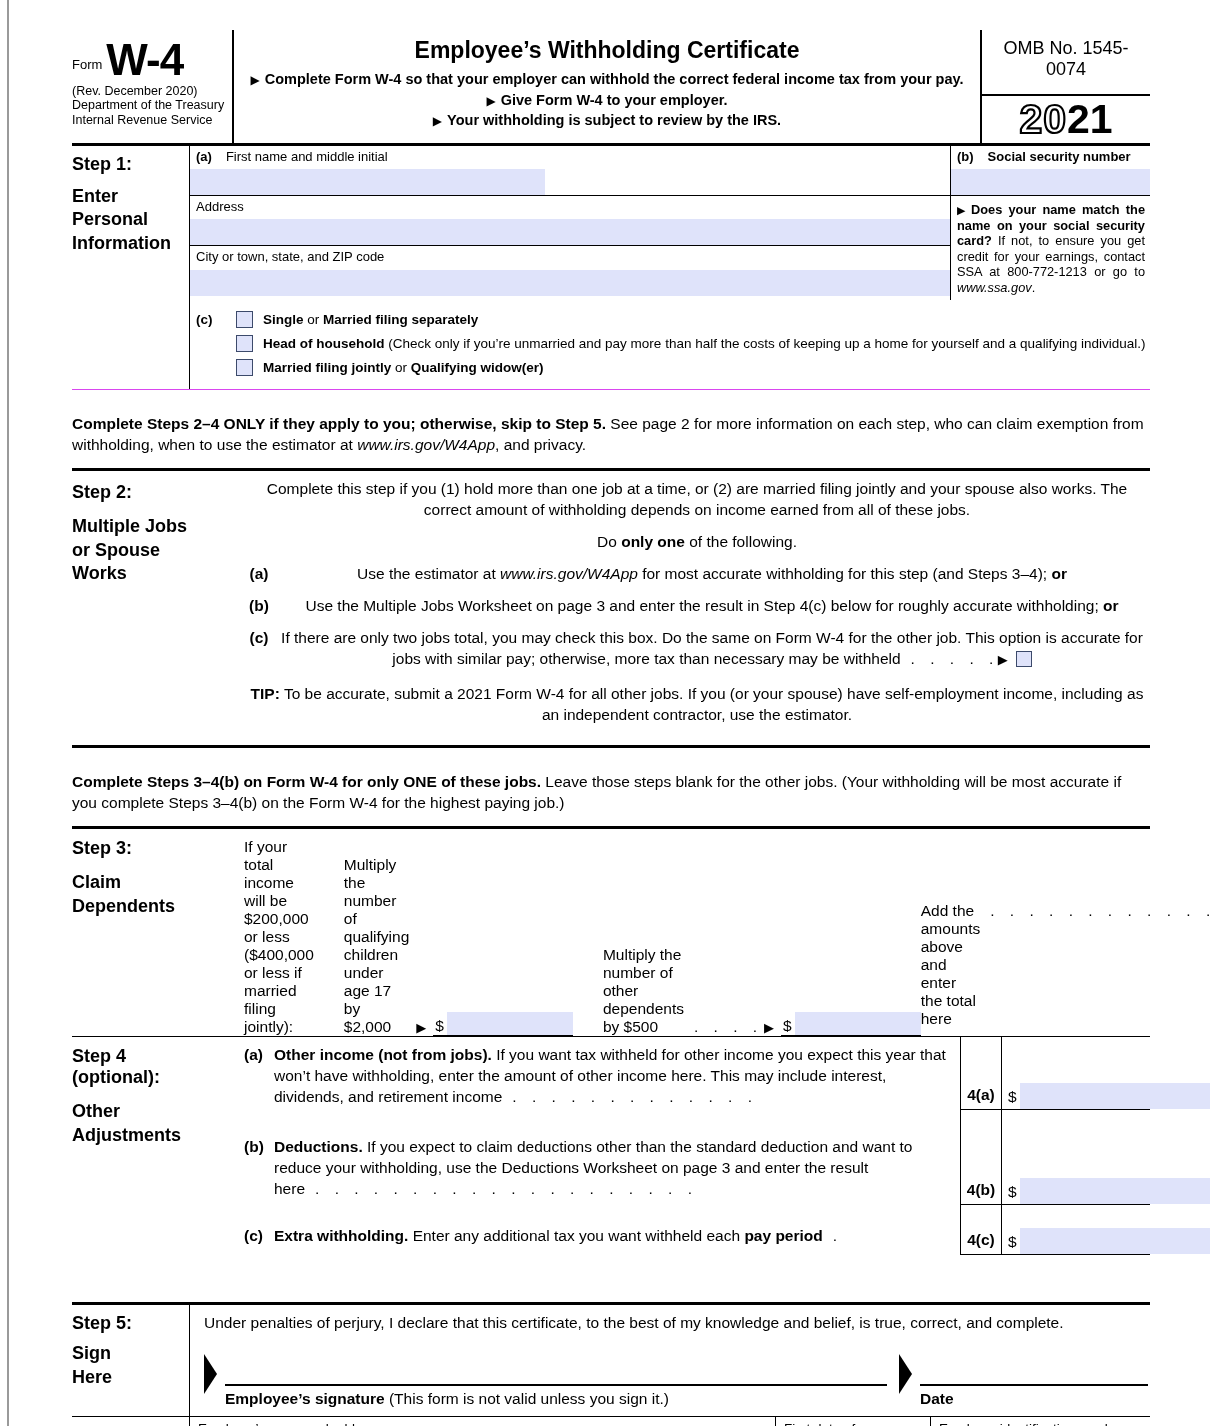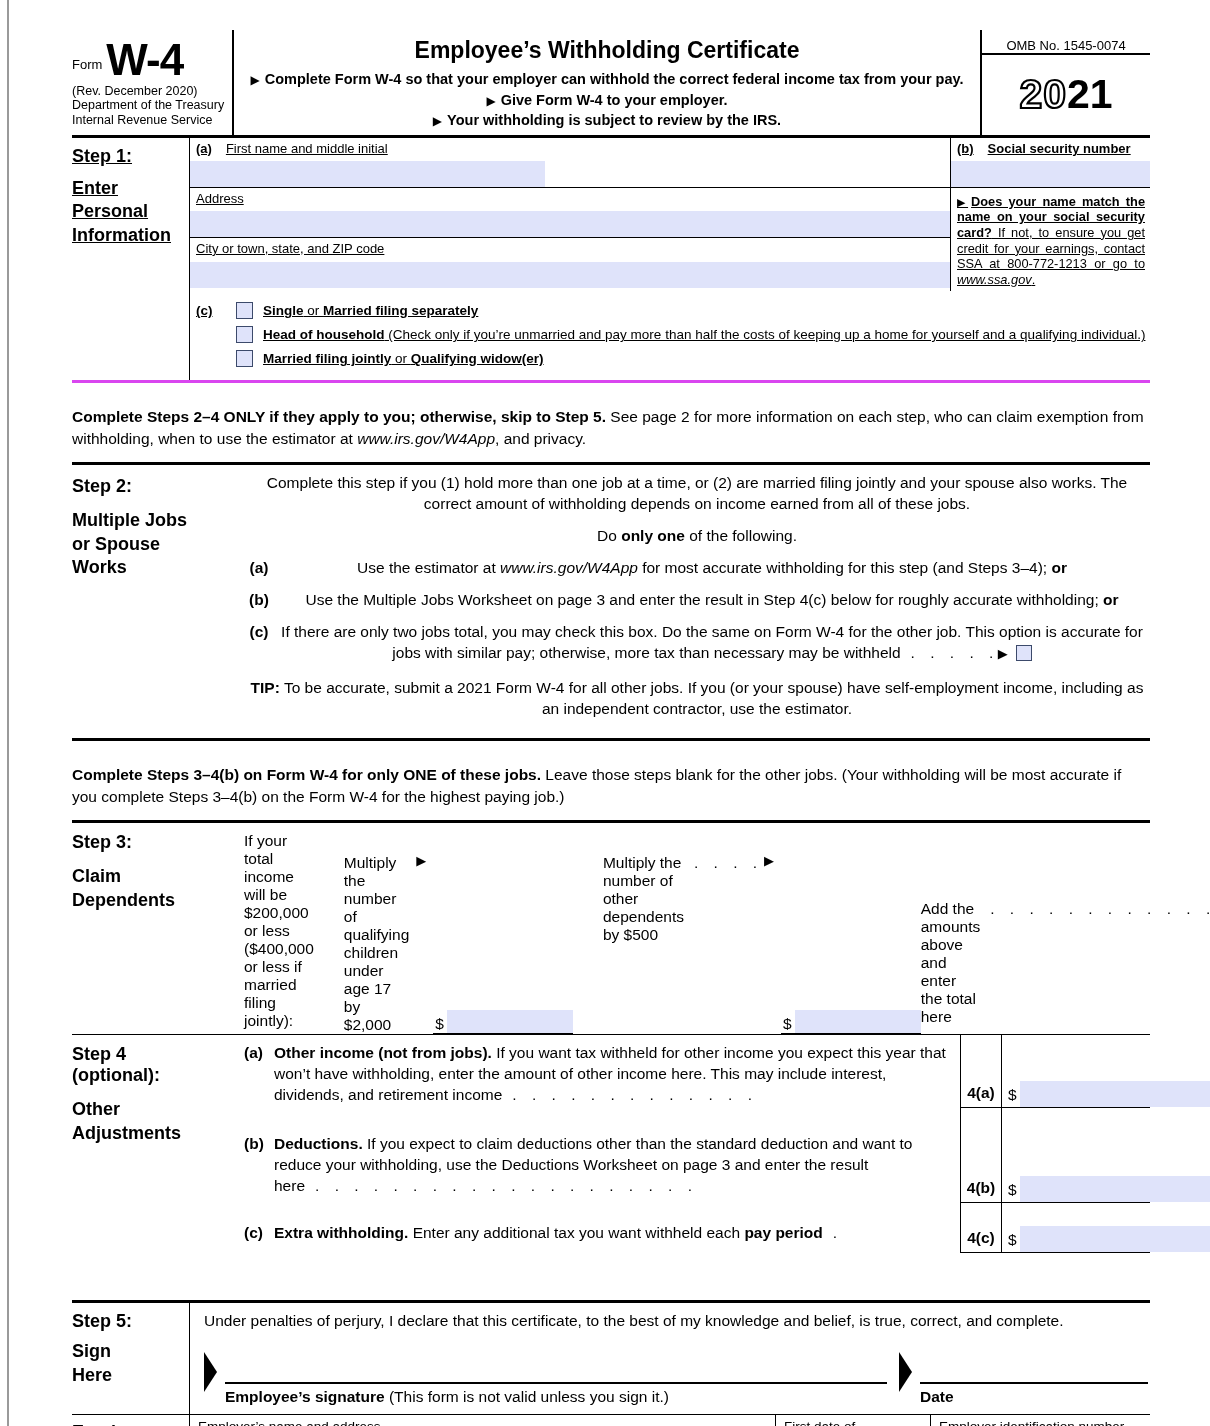--- a/index.html
+++ b/index.html
@@ -26,26 +26,26 @@
   .h-form-line { display:flex; align-items:flex-end; }
   .h-form-small { font-size:13px; margin:8px 4px 5px 0; }
   .h-form-big { font-size:44px; font-weight:bold; line-height:0.8; letter-spacing:-1px; }
   .h-rev { font-size:12.5px; margin-top:7px; }
   .h-agency { font-size:12.5px; line-height:1.2; }
   .h-center { flex:1; border-left:2px solid #000; border-right:2px solid #000; text-align:center; padding:5px 8px 4px; }
   .h-title { font-size:23px; font-weight:bold; margin:2px 0 5px; }
   .h-sub { font-size:14.5px; font-weight:bold; line-height:1.42; }
   .h-sub .arrow { font-size:12px; margin-right:5px; }
   .h-right { width:168px; display:flex; flex-direction:column; }
-  .h-omb { font-size:13px; text-align:center; padding:8px 2px 0; border-bottom:2px solid #000; }
+  .h-omb { font-size:18px; text-align:center; padding:8px 2px 14px; border-bottom:2px solid #000; }
   .h-year { flex:1; display:flex; align-items:center; justify-content:center; font-size:41px; font-weight:bold; }
   .year-outline { color:#fff; -webkit-text-stroke:2.2px #000; letter-spacing:1px; }
 
   
-  .step1 { display:flex; border-bottom:3px solid #d946ef; min-height:227px;text-decoration:underline; }
+  .step1 { display:flex; border-bottom:1px solid #d946ef; min-height:227px; }
   .s1-label { width:118px; border-right:1.5px solid #000; padding-top:8px; }
   .step-title { font-size:18px; font-weight:bold; }
   .step-sub { font-size:18px; font-weight:bold; margin-top:10px; width:106px; line-height:1.3; }
   .s1-main { flex:1; display:flex; flex-direction:column; }
   .s1-top { display:flex; }
   .s1-fields { flex:1; }
   .f-row { display:flex; height:50px; border-bottom:1.5px solid #000; }
   .f-row:last-child { border-bottom:none; }
   .f-cell { display:flex; flex-direction:column; flex:1; }
   .cell-first { width:355px; flex:none; }
@@ -73,21 +73,21 @@
   .s2-body > div { margin-bottom:11px; }
   .li { display:flex; }
   .li-tag { width:30px; font-weight:bold; flex:none; }
   .li-text { flex:1; }
   .inline-cb { display:inline-block; width:16px; height:16px; background:#dfe3fa; border:1.5px solid #3c4a6b; vertical-align:-3px; margin-left:8px; cursor:pointer; }
   .tip { margin-top:14px; }
 
   
   .step3 { display:flex; border-bottom:1.5px solid #000; min-height:165px; }
   .s3-content { flex:1; padding:9px 6px 0 0; display:flex; flex-direction:row; font-size:15.5px; }
-  .mult { margin:22px 0 0 30px; display:flex; }
+  .mult { margin:0 0 0 30px; display:flex; align-items:flex-end; }
   .mult .arrow { margin:0 7px 2px 7px; }
   .amt-underline { display:flex; align-items:flex-end; border-bottom:1.5px solid #000; padding:0 0 0 2px; }
   .amt-underline .input { width:126px; height:23px; margin-left:3px; }
   .total-line { margin-top:auto; display:flex; padding-bottom:8px; }
   .r-zone { width:190px; display:flex; flex:none; }
   .r-num { width:42px; border-left:1.5px solid #000; border-right:1.5px solid #000; display:flex; align-items:flex-end; justify-content:center; font-weight:bold; font-size:15.5px; padding-bottom:5px; flex:none; }
   .r-amt { width:148px; display:flex; align-items:flex-end; padding:0 2px 0 6px; font-size:15.5px; flex:none; }
   .r-amt .input { flex:1; height:26px; margin-left:3px; }
   .r-amt span { padding-bottom:3px; }
   .step4 { display:flex; }

